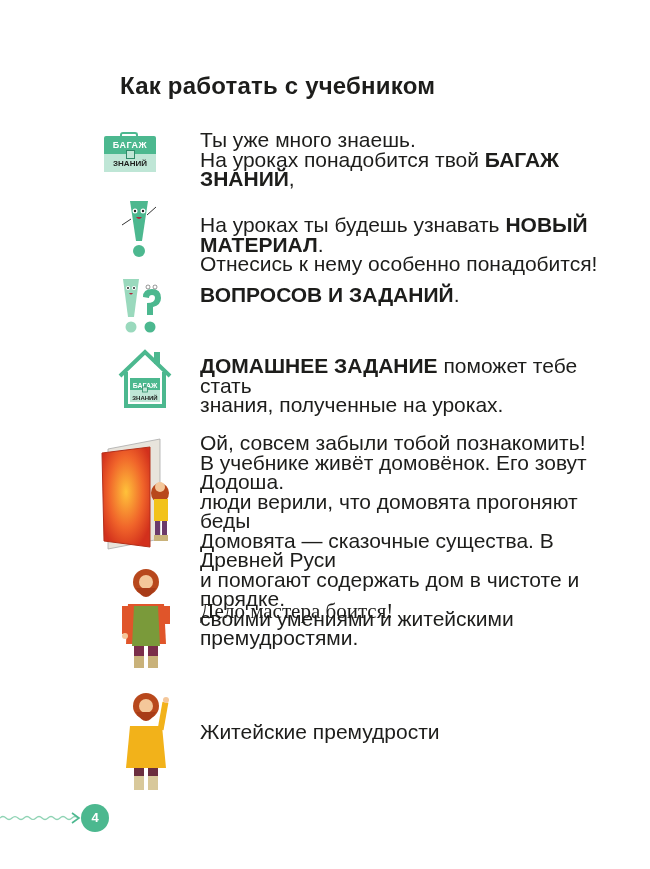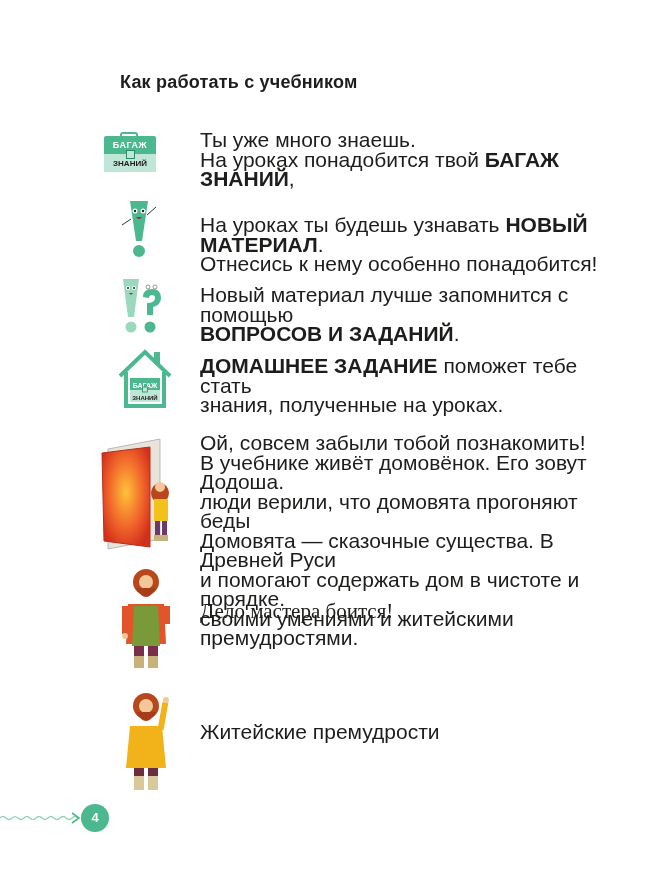--- a/index.html
+++ b/index.html
@@ -1,18 +1,18 @@
 <!DOCTYPE html>
 <html><head>
 <meta charset="utf-8">
 <style>
   html, body { margin:0; padding:0; background:#ffffff; }
   body { width:650px; height:869px; position:relative; overflow:hidden;
          font-family:"Liberation Sans", sans-serif; color:#1d1d1b; }
-  .title { position:absolute; left:120px; top:72px; font-size:18px; font-weight:bold; letter-spacing:0.2px; margin:0; }
+  .title { position:absolute; left:120px; top:72px; font-size:24px; font-weight:bold; letter-spacing:0.2px; margin:0; }
   .row { position:absolute; left:100px; width:500px; }
   .icon { position:absolute; left:0; }
   .text { position:absolute; left:100px; font-size:21px; line-height:19.5px; width:420px; }
   .text b { font-weight:bold; }
   .badge { width:56px; height:42px; position:relative; }
   .badge .top { position:absolute; left:4px; top:4px; width:52px; height:18px; background:#4cb88f; color:#fff;
                 font-size:9px; font-weight:bold; text-align:center; line-height:18px; letter-spacing:0.5px; border-radius:2px 2px 0 0; }
   .badge .handle { position:absolute; left:20px; top:0; width:18px; height:6px; border:2px solid #4cb88f; border-bottom:none; border-radius:3px 3px 0 0; box-sizing:border-box; }
   .badge .bot { position:absolute; left:4px; top:22px; width:52px; height:18px; background:#bfe6d6; color:#1d1d1b;
                 font-size:8px; font-weight:bold; text-align:center; line-height:20px; }
@@ -64,21 +64,20 @@
       <circle cx="19" cy="13" r="2" fill="#fff"></circle>
     <circle cx="13" cy="13" r="1" fill="#222"></circle>
       <circle cx="19" cy="13" r="1" fill="#222"></circle>
     <path d="M14 18 Q16 21 18 18" fill="#b0233a"></path>
     <path d="M28 22 Q28 14 37 14 Q46 14 46 23 Q46 30 38 32 L38 40 L32 40 L32 28 Q40 28 40 23 Q40 20 37 20 Q34 20 34 23 Z" fill="#4cb88f"></path>
     <circle cx="35" cy="52" r="5.5" fill="#4cb88f"></circle>
     <circle cx="33" cy="12" r="2" fill="#fff" stroke="#333" stroke-width="0.5"></circle>
       <circle cx="40" cy="12" r="2" fill="#fff" stroke="#333" stroke-width="0.5"></circle>
   </svg>
   <div class="text" style="top:10px;">
-    <div>Новый материал лучше запомнится с помощью</div>
     <div><b>ВОПРОСОВ И ЗАДАНИЙ</b><span>.</span></div>
   </div>
 </div>
 
 <div class="row" style="top:348px;">
   <svg class="icon" style="left:16px;top:0;" width="58" height="62" viewBox="0 0 58 62">
     <path d="M4 28 L29 4 L54 28" fill="none" stroke="#4cb88f" stroke-width="4"></path>
     <rect x="38" y="4" width="6" height="12" fill="#4cb88f"></rect>
     <path d="M10 24 L10 58 L48 58 L48 24" fill="none" stroke="#4cb88f" stroke-width="4"></path>
     <rect x="14" y="30" width="30" height="12" fill="#4cb88f"></rect>

